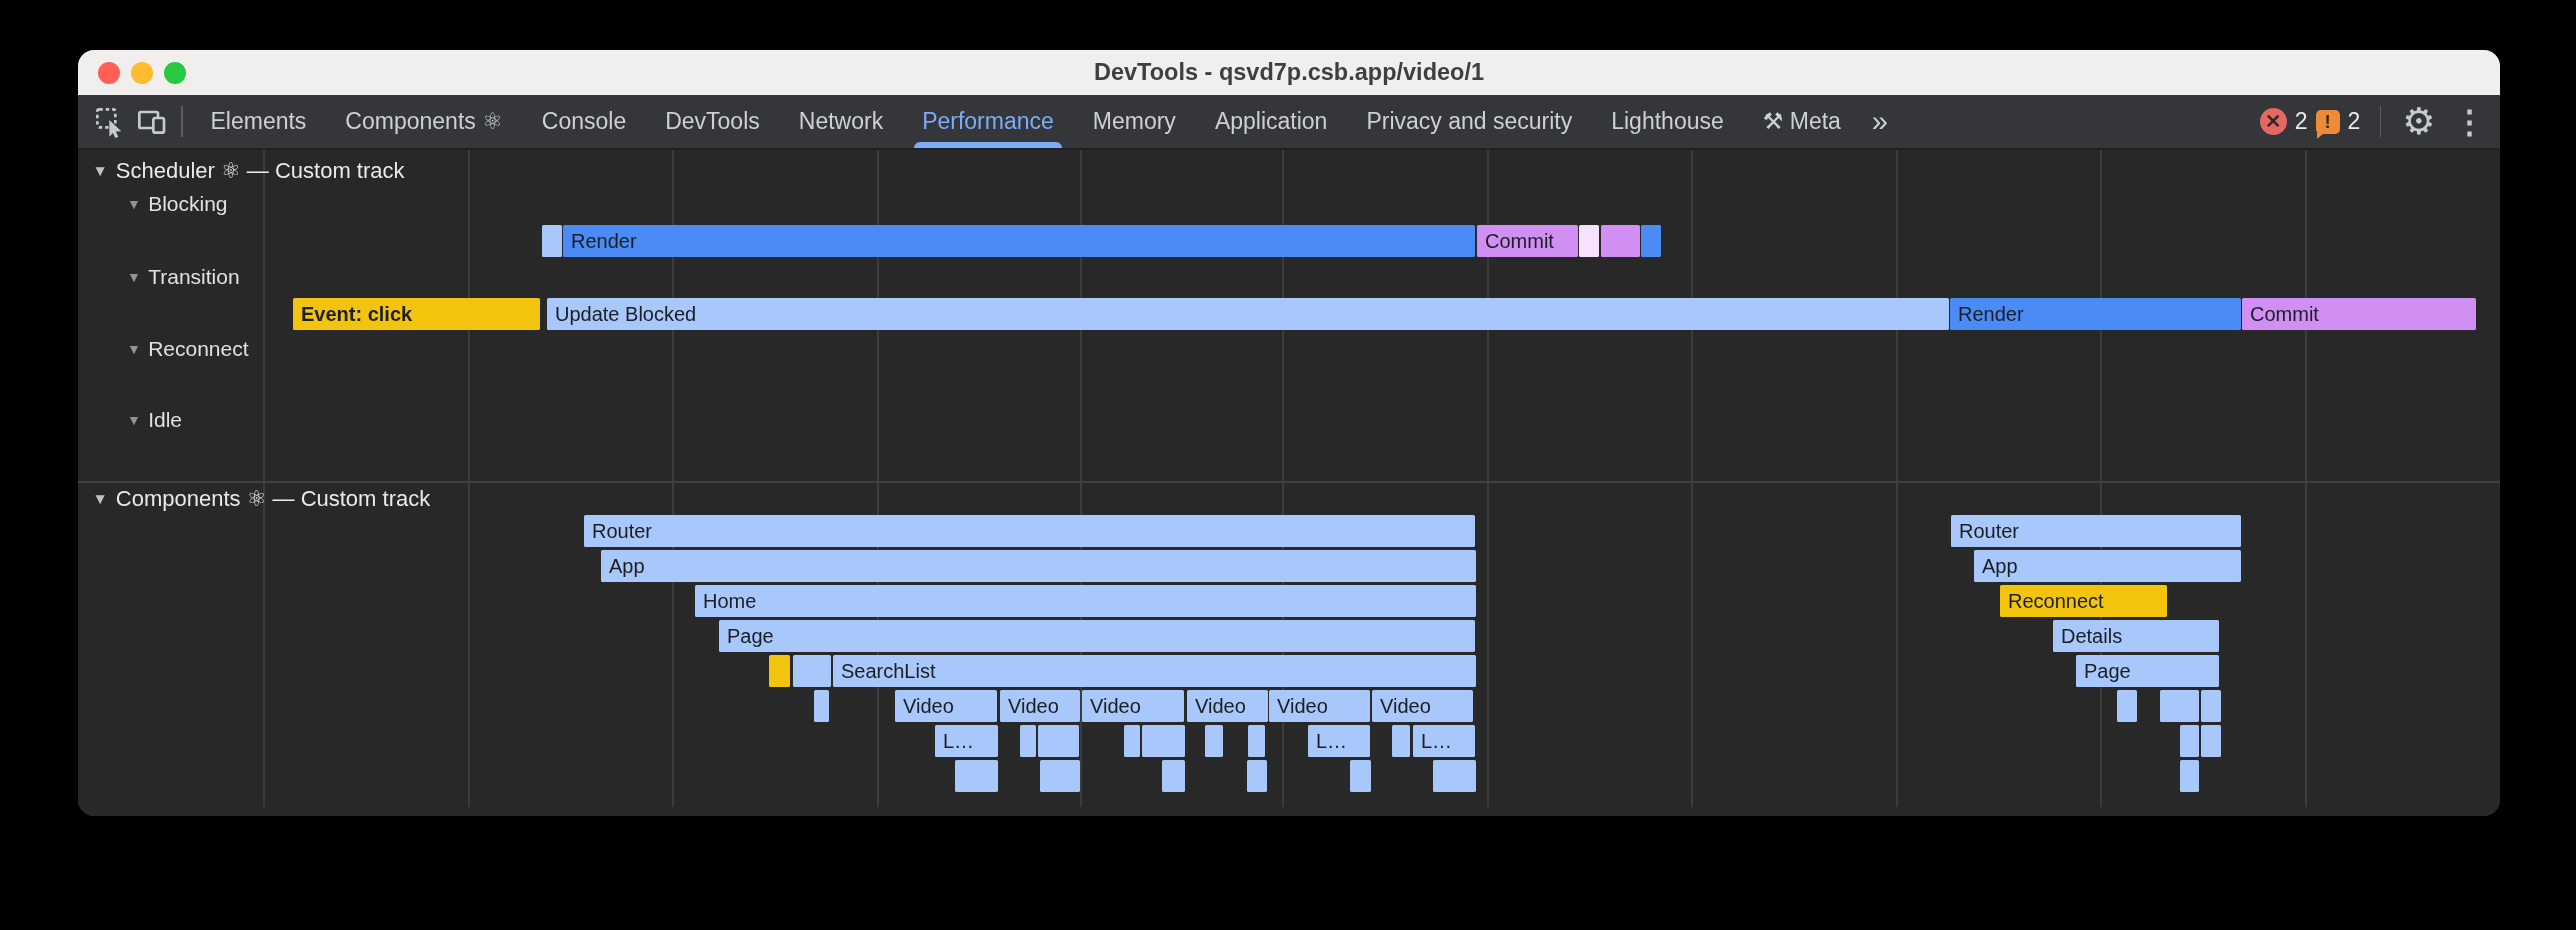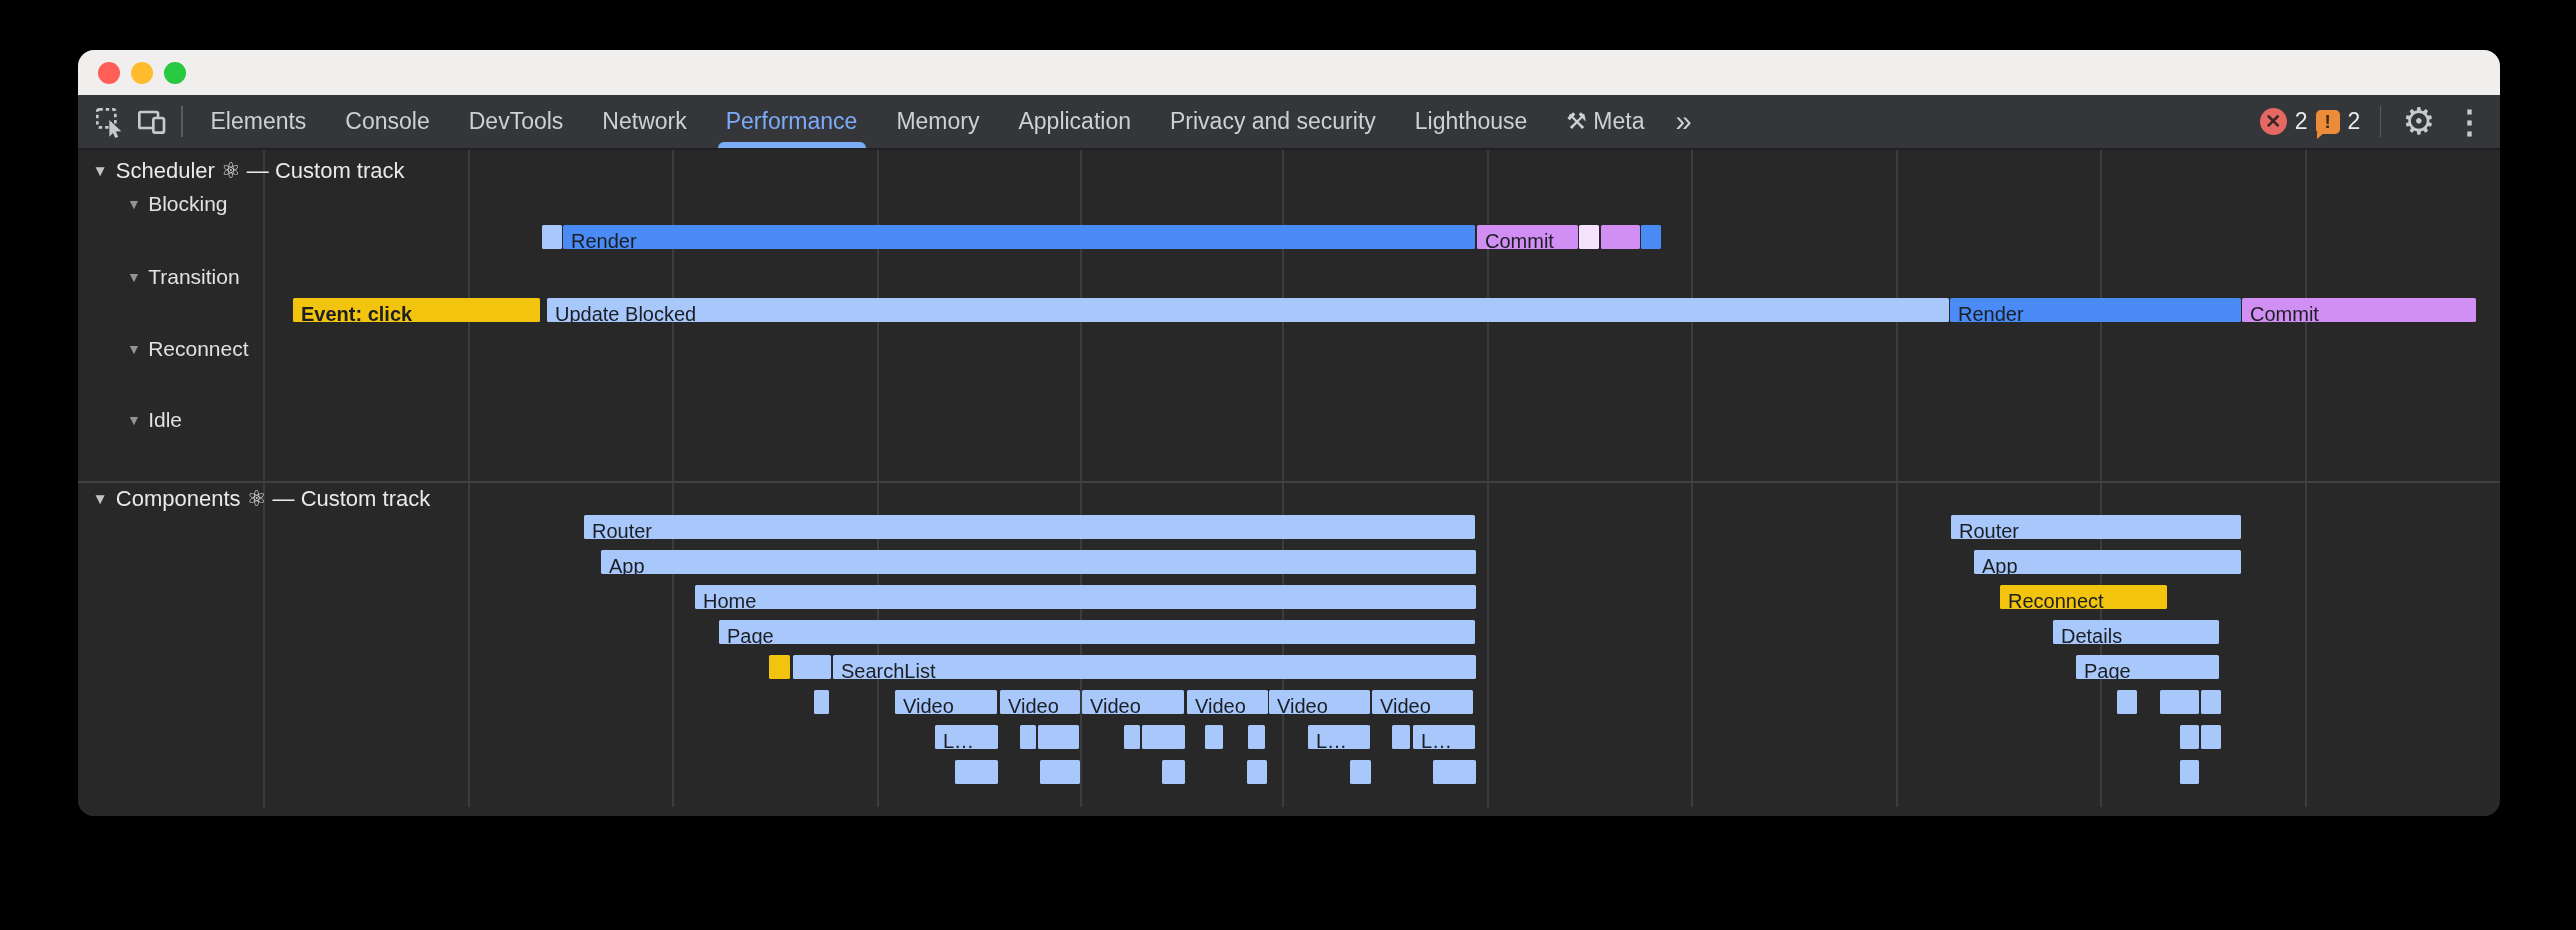--- a/index.html
+++ b/index.html
@@ -33,53 +33,55 @@
   .gear { font-size:37px; color:#c7cacd; padding:0 13px; line-height:1; }
   .kebab { font-size:32px; color:#c7cacd; padding:0 14.6px 0 4.9px; font-weight:bold; line-height:1; }
   
   .chart { position:relative; width:100%; height:666px; background:#282828; overflow:hidden; }
   .gridline { position:absolute; top:0; width:1.6px; height:657px; background:#3a3c3e; }
   .hdiv { position:absolute; left:0; width:100%; height:1.6px; background:#3e4042; }
   .trackhead { position:absolute; display:flex; align-items:center; gap:8px; color:#e8eaed; font-size:22px; white-space:nowrap; }
   .trackhead .tri { font-size:15.4px; color:#bfc3c7; }
   .lane-label { position:absolute; display:flex; align-items:center; gap:7.3px; color:#dfe1e5; font-size:21px; white-space:nowrap; }
   .lane-label .tri { font-size:14px; color:#8f9499; }
-  .bar { position:absolute; height:24px; line-height:32px; font-size:20px; color:#1b1e23; padding-left:8px; overflow:hidden; white-space:nowrap; border-radius:1.6px; }
+  .bar { position:absolute; height:32px; line-height:32px; font-size:20px; color:#1b1e23; padding-left:8px; overflow:hidden; white-space:nowrap; border-radius:1.6px; }
   
   svg { display:block; }
 </style>
 </head>
 <body>
 
 <div class="window">
 
   <div class="titlebar">
     <div class="lights">
       <div class="light red"></div>
       <div class="light yellow"></div>
       <div class="light green"></div>
     </div>
+    <div class="title">DevTools - qsvd7p.csb.app/video/1</div>
   </div>
 
   <div class="tabbar">
     <div class="toolbtn">
       <svg width="32" height="32" viewBox="0 0 24 24">
         <rect x="2.5" y="2.5" width="13.5" height="13.5" rx="1.5" fill="none" stroke="#c7cacd" stroke-width="2" stroke-dasharray="2.6 2.2"></rect>
         <path d="M11.5 10.5 L20.5 19 L16.4 19.2 L18.2 23 L15.9 24 L14.2 20.2 L11.5 23 Z" fill="#c7cacd"></path>
       </svg>
     </div>
     <div class="toolbtn">
       <svg width="34" height="32" viewBox="0 0 24 24">
         <rect x="2.5" y="4.5" width="14" height="12" rx="1" fill="none" stroke="#c7cacd" stroke-width="2"></rect>
         <rect x="13" y="9" width="8" height="11" rx="1.5" fill="#343639" stroke="#c7cacd" stroke-width="2"></rect>
       </svg>
     </div>
     <div class="vsep"></div>
     <div class="tabs">
         <div class="tab">Elements</div>
+        <div class="tab">Components ⚛</div>
         <div class="tab">Console</div>
         <div class="tab">DevTools</div>
         <div class="tab">Network</div>
         <div class="tab active">Performance</div>
         <div class="tab">Memory</div>
         <div class="tab">Application</div>
         <div class="tab">Privacy and security</div>
         <div class="tab">Lighthouse</div>
         <div class="tab">⚒ Meta</div>
       </div>

